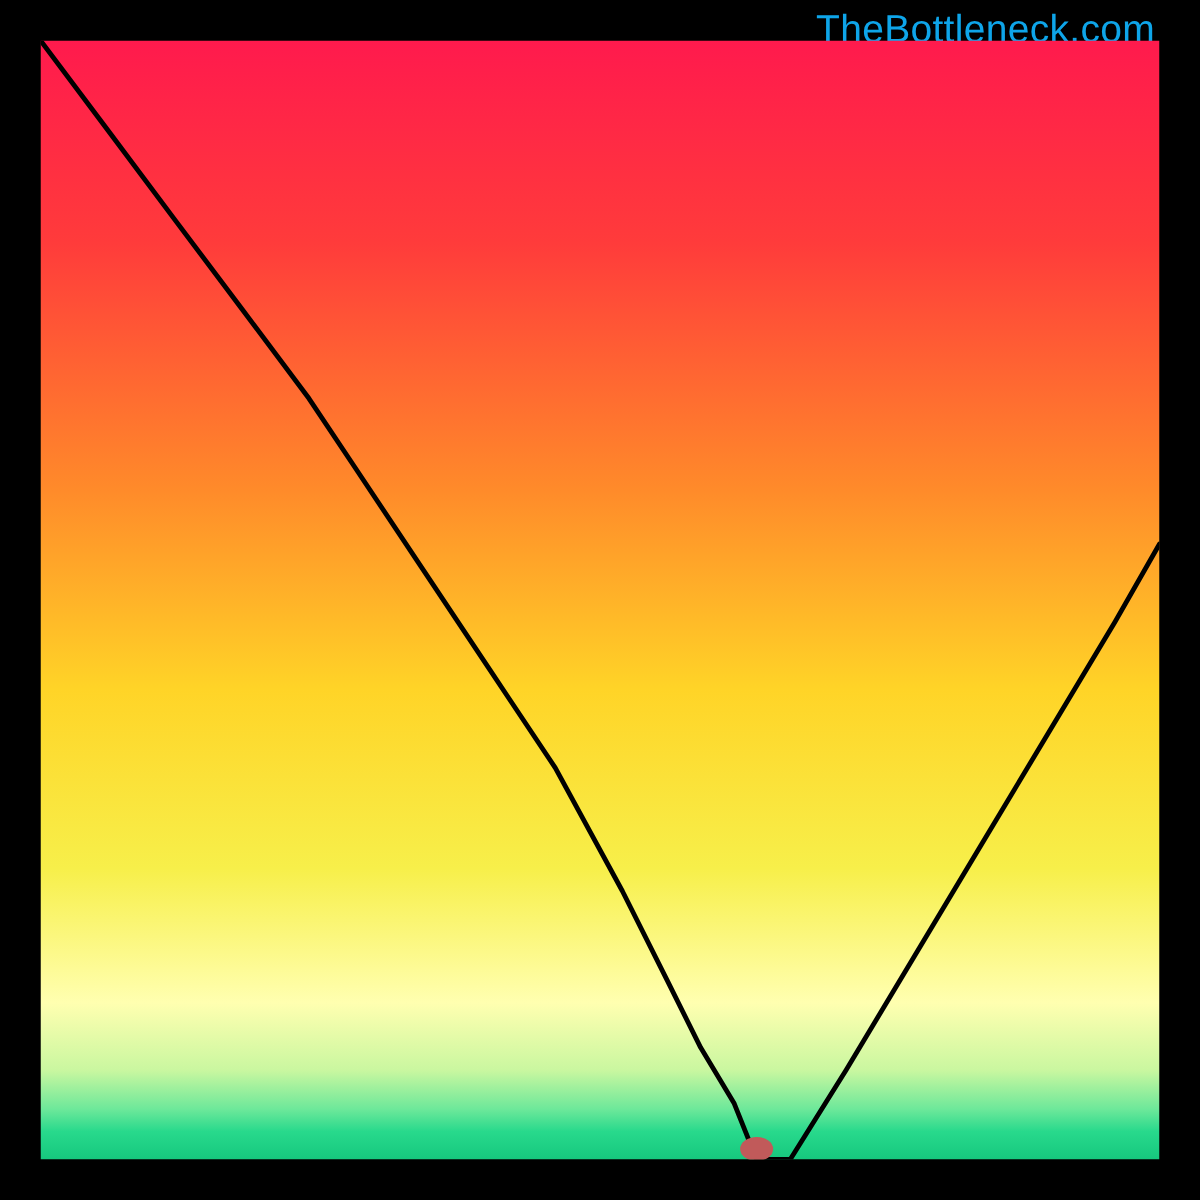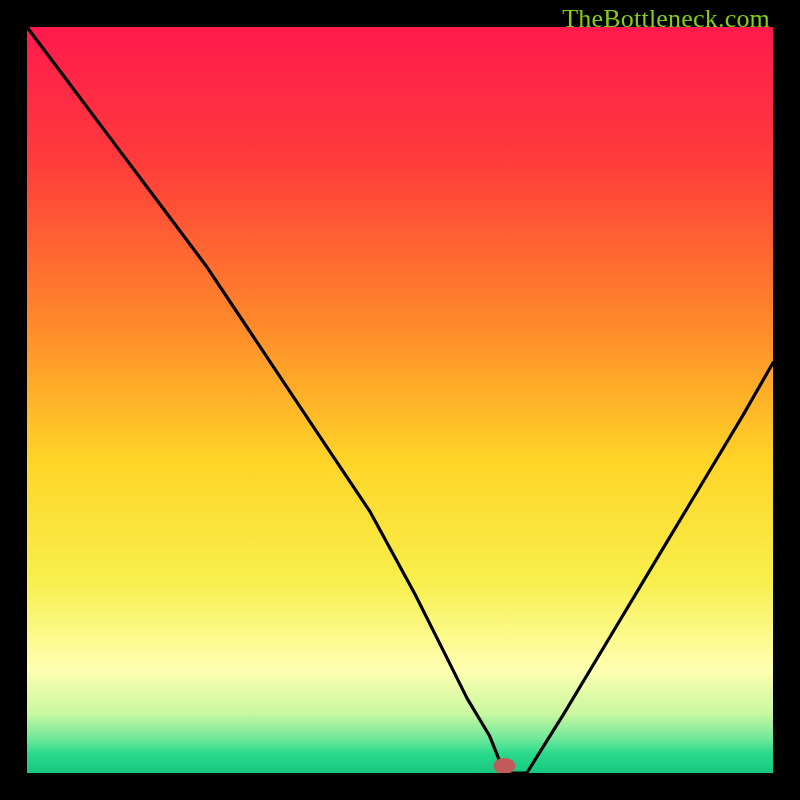--- a/index.html
+++ b/index.html
@@ -22,24 +22,24 @@
     position: absolute;
     left: 27px;
     top: 27px;
     width: 746px;
     height: 746px;
   }
   .watermark {
     position: absolute;
     top: 4px;
     right: 30px;
-    font-family: Liberation Serif, serif;
+    font-family: Liberation Sans, sans-serif;
     font-size: 26px;
     font-weight: 500;
-    color: #84cc16;
+    color: #0ea5e9;
     letter-spacing: 0.2px;
     user-select: none;
   }
   svg { display: block; }
 </style>
 </head>
 <body>
 
 <div class="frame">
   <div class="watermark">TheBottleneck.com</div>

